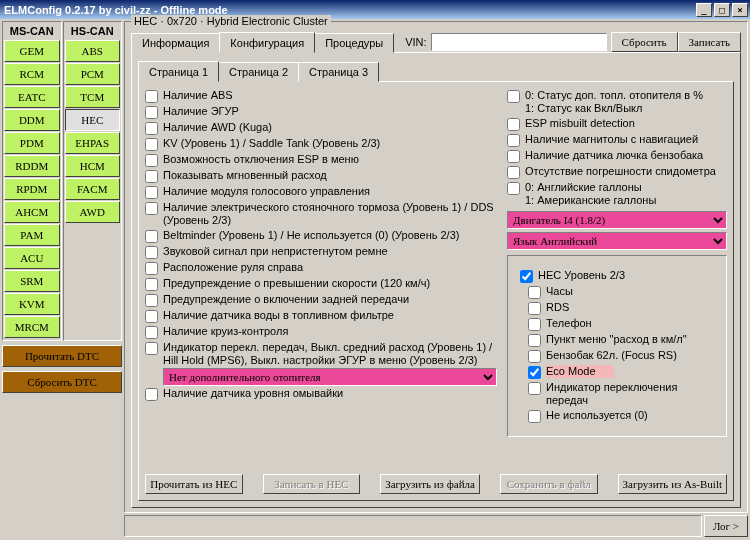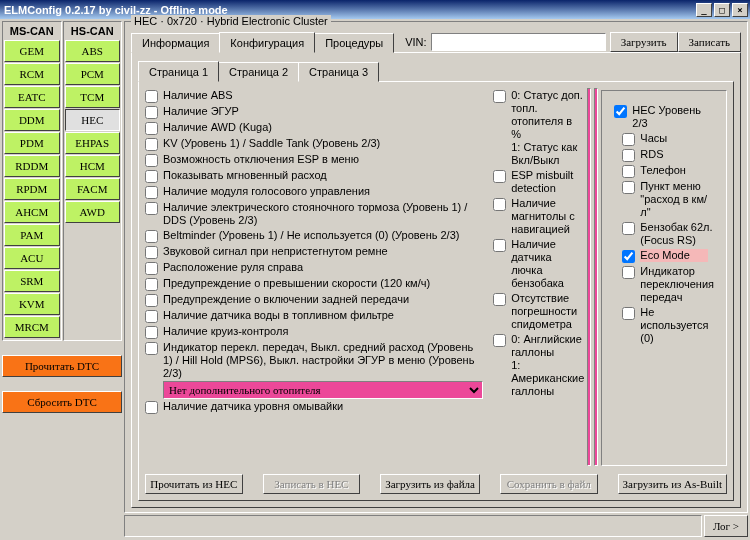--- a/index.html
+++ b/index.html
@@ -1,43 +1,43 @@
 <!DOCTYPE html>
 <html><head>
 <meta charset="utf-8">
 <style>
 * { box-sizing: border-box; margin: 0; padding: 0; }
 body { font-family: Tahoma, sans-serif; font-size: 11px; background: #d4d0c8; width: 750px; height: 540px; overflow: hidden; }
 .titlebar { background: linear-gradient(#0a246a, #a6caf0); color: #fff; height: 19px; display: flex; align-items: center; padding: 0 2px 0 4px; font-weight: bold; font-size: 11px; }
 .titlebar .spacer { flex: 1; }
 .winbtn { width: 16px; height: 14px; background: #d4d0c8; border: 1px solid; border-color: #fff #404040 #404040 #fff; margin-left: 2px; display: flex; align-items: center; justify-content: center; color: #000; font-size: 9px; font-family: monospace; cursor: pointer; }
 .content { display: flex; height: 520px; padding: 2px; gap: 2px; }
-.leftcol { width: 120px; display: flex; flex-direction: column; gap: 12px; }
+.leftcol { width: 120px; display: flex; flex-direction: column; gap: 2px; }
 .bus-cols { display: flex; gap: 1px; }
 .bus-col { flex: 1; border: 1px solid #808080; border-right-color: #fff; border-bottom-color: #fff; padding: 1px; }
 .bus-hdr { font-weight: bold; text-align: center; padding: 2px 0; }
 .bus-btn { display: block; width: 100%; height: 22px; margin: 1px 0; background: #bef264; border: 1px solid; border-color: #fff #404040 #404040 #fff; font: 11px Tahoma; cursor: pointer; }
 .bus-btn.active { border-color: #404040 #fff #fff #404040; background: #e0e0e0; }
 .dtc-group { border: 1px solid #808080; padding: 4px 2px 2px; margin-top: 4px; position: relative; }
 .dtc-group .lbl { position: absolute; top: -7px; left: 4px; background: #d4d0c8; padding: 0 2px; font-size: 10px; }
 .dtc-list { width: 100%; height: 64px; background: #fff; border: 1px solid; border-color: #808080 #fff #fff #808080; }
-.wide-btn { width: 100%; height: 22px; margin-top: 2px; background: #f97316; border: 1px solid; border-color: #fff #404040 #404040 #fff; font: 11px Tahoma; cursor: pointer; }
+.wide-btn { width: 100%; height: 22px; margin-top: 2px; background: #a16207; border: 1px solid; border-color: #fff #404040 #404040 #fff; font: 11px Tahoma; cursor: pointer; }
 .rightcol { flex: 1; display: flex; flex-direction: column; }
 .module-group { flex: 1; border: 1px solid #808080; border-right-color: #fff; border-bottom-color: #fff; padding: 10px 6px 4px; position: relative; display: flex; flex-direction: column; }
 .module-group > .lbl { position: absolute; top: -7px; left: 6px; background: #d4d0c8; padding: 0 3px; }
 .tabbar { display: flex; align-items: center; gap: 0; margin-bottom: 0; }
 .tab { padding: 3px 10px; border: 1px solid; border-color: #fff #404040 transparent #fff; background: #d4d0c8; cursor: pointer; position: relative; top: 1px; margin-right: -1px; }
 .tab.active { border-bottom-color: #d4d0c8; z-index: 2; background: #d4d0c8; padding-top: 4px; }
 .tabbody { flex: 1; border: 1px solid; border-color: #fff #404040 #404040 #fff; padding: 6px; display: flex; flex-direction: column; gap: 4px; }
 .btn { padding: 3px 10px; background: #d4d0c8; border: 1px solid; border-color: #fff #404040 #404040 #fff; font: 11px Tahoma; cursor: pointer; }
 .btn:disabled { color: #808080; text-shadow: 1px 1px #fff; }
 .pages { margin-top: 6px; }
 .page-content { display: flex; gap: 10px; flex: 1; overflow: hidden; }
 .colA { flex: 1.6; overflow-y: auto; }
-.colB { flex: 1; display: flex; flex-direction: row; gap: 3px; }
+.colB { flex: 1; display: flex; flex-direction: column; gap: 3px; }
 .chk { display: flex; align-items: flex-start; gap: 5px; padding: 1px 0; line-height: 13px; }
 .chk input { margin-top: 1px; flex-shrink: 0; }
 select { width: 100%; border: 1px solid; border-color: #808080 #fff #fff #808080; font: 11px Tahoma; background: #ec4899; padding: 1px; }
 .subgroup { border: 1px solid #808080; border-right-color: #fff; border-bottom-color: #fff; padding: 12px; margin-top: 2px; }
 .hl { background: #f5b8b8; padding: 0 18px 0 0; }
 .bottomrow { display: flex; gap: 20px; margin-top: 4px; }
 .bottomrow .btn { flex: 1; white-space: nowrap; padding: 3px 4px; }
 .status { display: flex; gap: 2px; margin-top: 2px; }
 .status-box { flex: 1; height: 22px; border: 1px solid; border-color: #808080 #fff #fff #808080; }
 .log-btn { width: 44px; height: 22px; background: #d4d0c8; border: 1px solid; border-color: #fff #404040 #404040 #fff; font: 11px Tahoma; cursor: pointer; }
@@ -93,21 +93,21 @@
   </div>
 
   <div class="rightcol">
     <div class="module-group">
       <span class="lbl">HEC · 0x720 · Hybrid Electronic Cluster</span>
 
       <div class="tabbar">
         <span id="mtabs"><span class="tab">Информация</span><span class="tab active">Конфигурация</span><span class="tab">Процедуры</span></span>
         <label style="margin-left:12px">VIN:</label>
         <input type="text" style="flex: 1 1 0%; margin: 0px 4px; border-width: 1px; border-style: solid; border-image: initial; border-color: rgb(128, 128, 128) rgb(255, 255, 255) rgb(255, 255, 255) rgb(128, 128, 128); padding: 2px; font: 11px Tahoma;">
-        <button class="btn">Загрузить</button>
+        <button class="btn">Сбросить</button>
         <button class="btn">Записать</button>
       </div>
 
       <div class="tabbody">
         <div class="tabbar pages">
             <span id="ptabs"><span class="tab active">Страница 1</span><span class="tab">Страница 2</span><span class="tab">Страница 3</span></span>
           </div>
 
         <div class="tabbody" style="flex:1">
           <div class="page-content">

